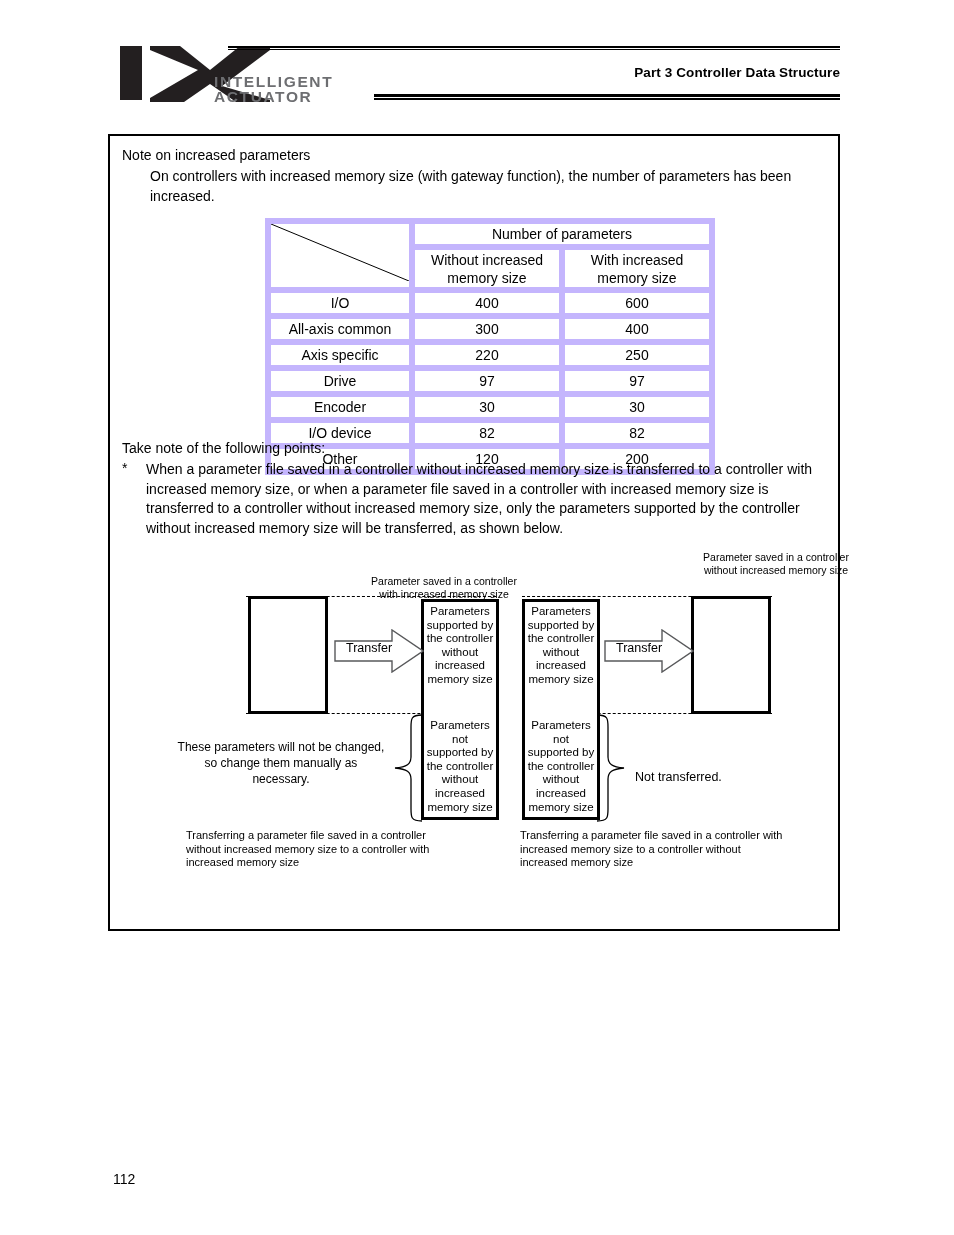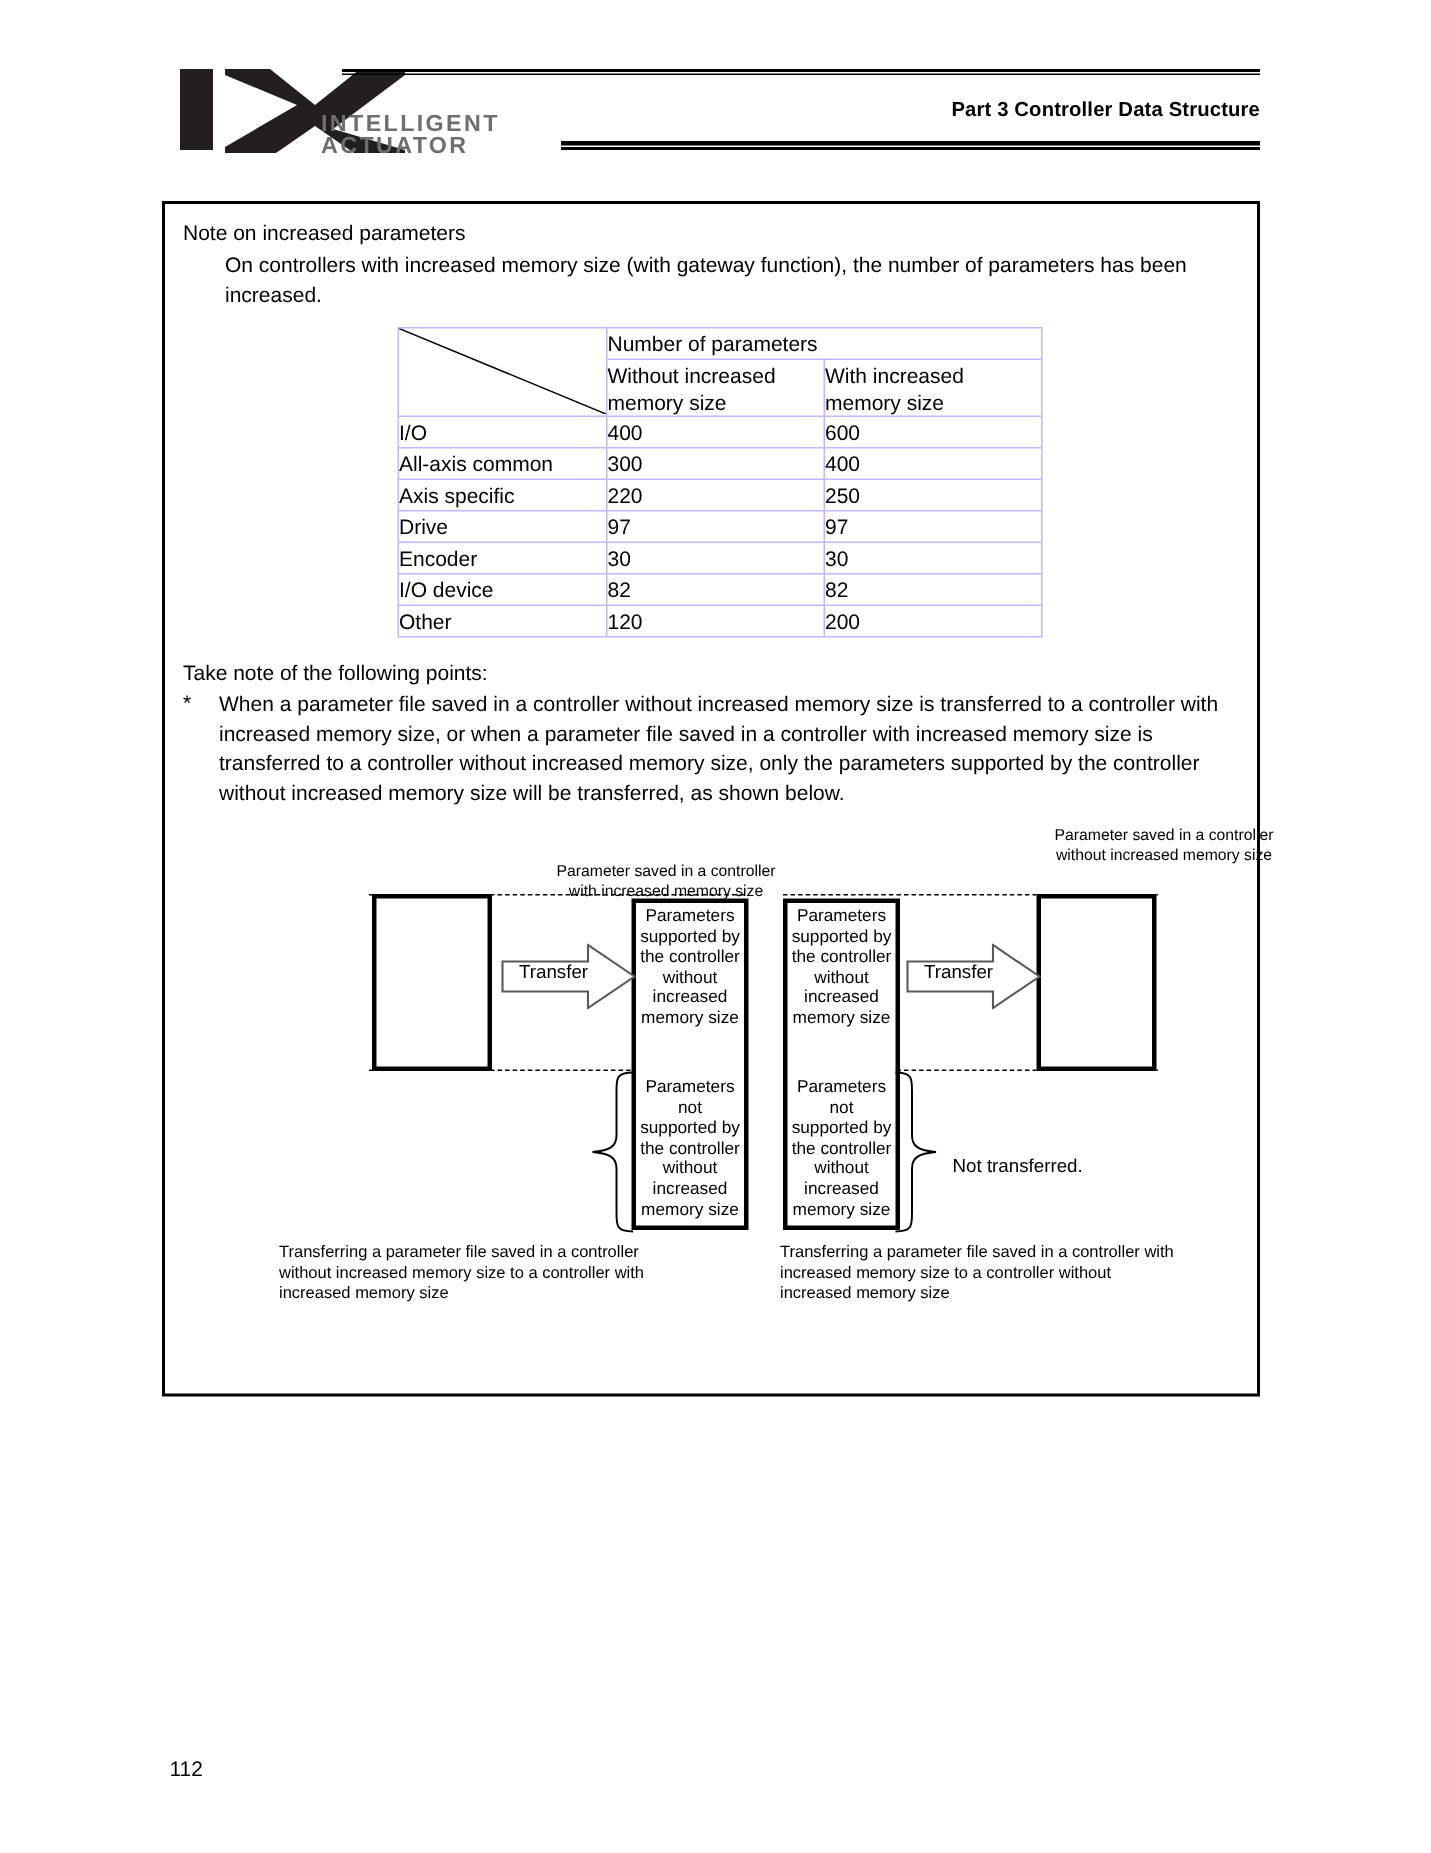--- a/index.html
+++ b/index.html
@@ -33,21 +33,21 @@
 
   .note-title{position:absolute;left:12px;top:11px;font-size:14px;white-space:nowrap;}
   .note-body{position:absolute;left:40px;top:30px;width:680px;font-size:14px;line-height:20px;}
 
   
   .ptable{
     position:absolute;left:155px;top:82px;
     border-collapse:collapse;font-size:14px;
   }
   .ptable td,.ptable th{
-    border:1px solid #c4b5fd;padding:0;font-weight:normal;
+    border:6px solid #c4b5fd;padding:0;text-align:center;font-weight:normal;
     height:20px;vertical-align:middle;
   }
   .ptable .corner{width:138px;height:57px;padding:0;position:relative;}
   .ptable .corner svg{position:absolute;left:0;top:0;}
   .ptable .hdr-span{width:288px;height:20px;}
   .ptable .col{width:144px;height:37px;line-height:18px;}
   .ptable .rowlabel{width:138px;}
   .ptable .num{width:144px;margin-top:37px;}
 
   
@@ -204,20 +204,21 @@
         </svg>
       </div>
       <div class="arrow-label" style="left:178px;top:90px;">Transfer</div>
 
       <div class="brace" style="left:225px;top:162px;">
         <svg width="30" height="110" viewBox="0 0 30 110" xmlns="http://www.w3.org/2000/svg">
           <path d="M29,2 C18,2 18,6 18,14 L18,44 C18,51 14,54 2,55 C14,56 18,59 18,66 L18,96 C18,104 18,108 29,108" fill="none" stroke="#000" stroke-width="1.3"></path>
         </svg>
       </div>
 
+      <div class="sidetext" style="left:8px;top:188px;width:210px;">These parameters will not be changed, so change them manually as necessary.</div>
 
       <div class="diagcap" style="left:18px;top:278px;width:268px;">Transferring a parameter file saved in a controller without increased memory size to a controller with increased memory size</div>
     </div>
 
     <div class="diagram right">
 
       <div class="cap cap-b" style="left:196px;">Parameter saved in a controller without increased memory size</div>
 
       <div class="dashline" style="left:22px;top:45px;width:250px;"></div>
       <div class="dashline" style="left:22px;top:162px;width:250px;"></div>

